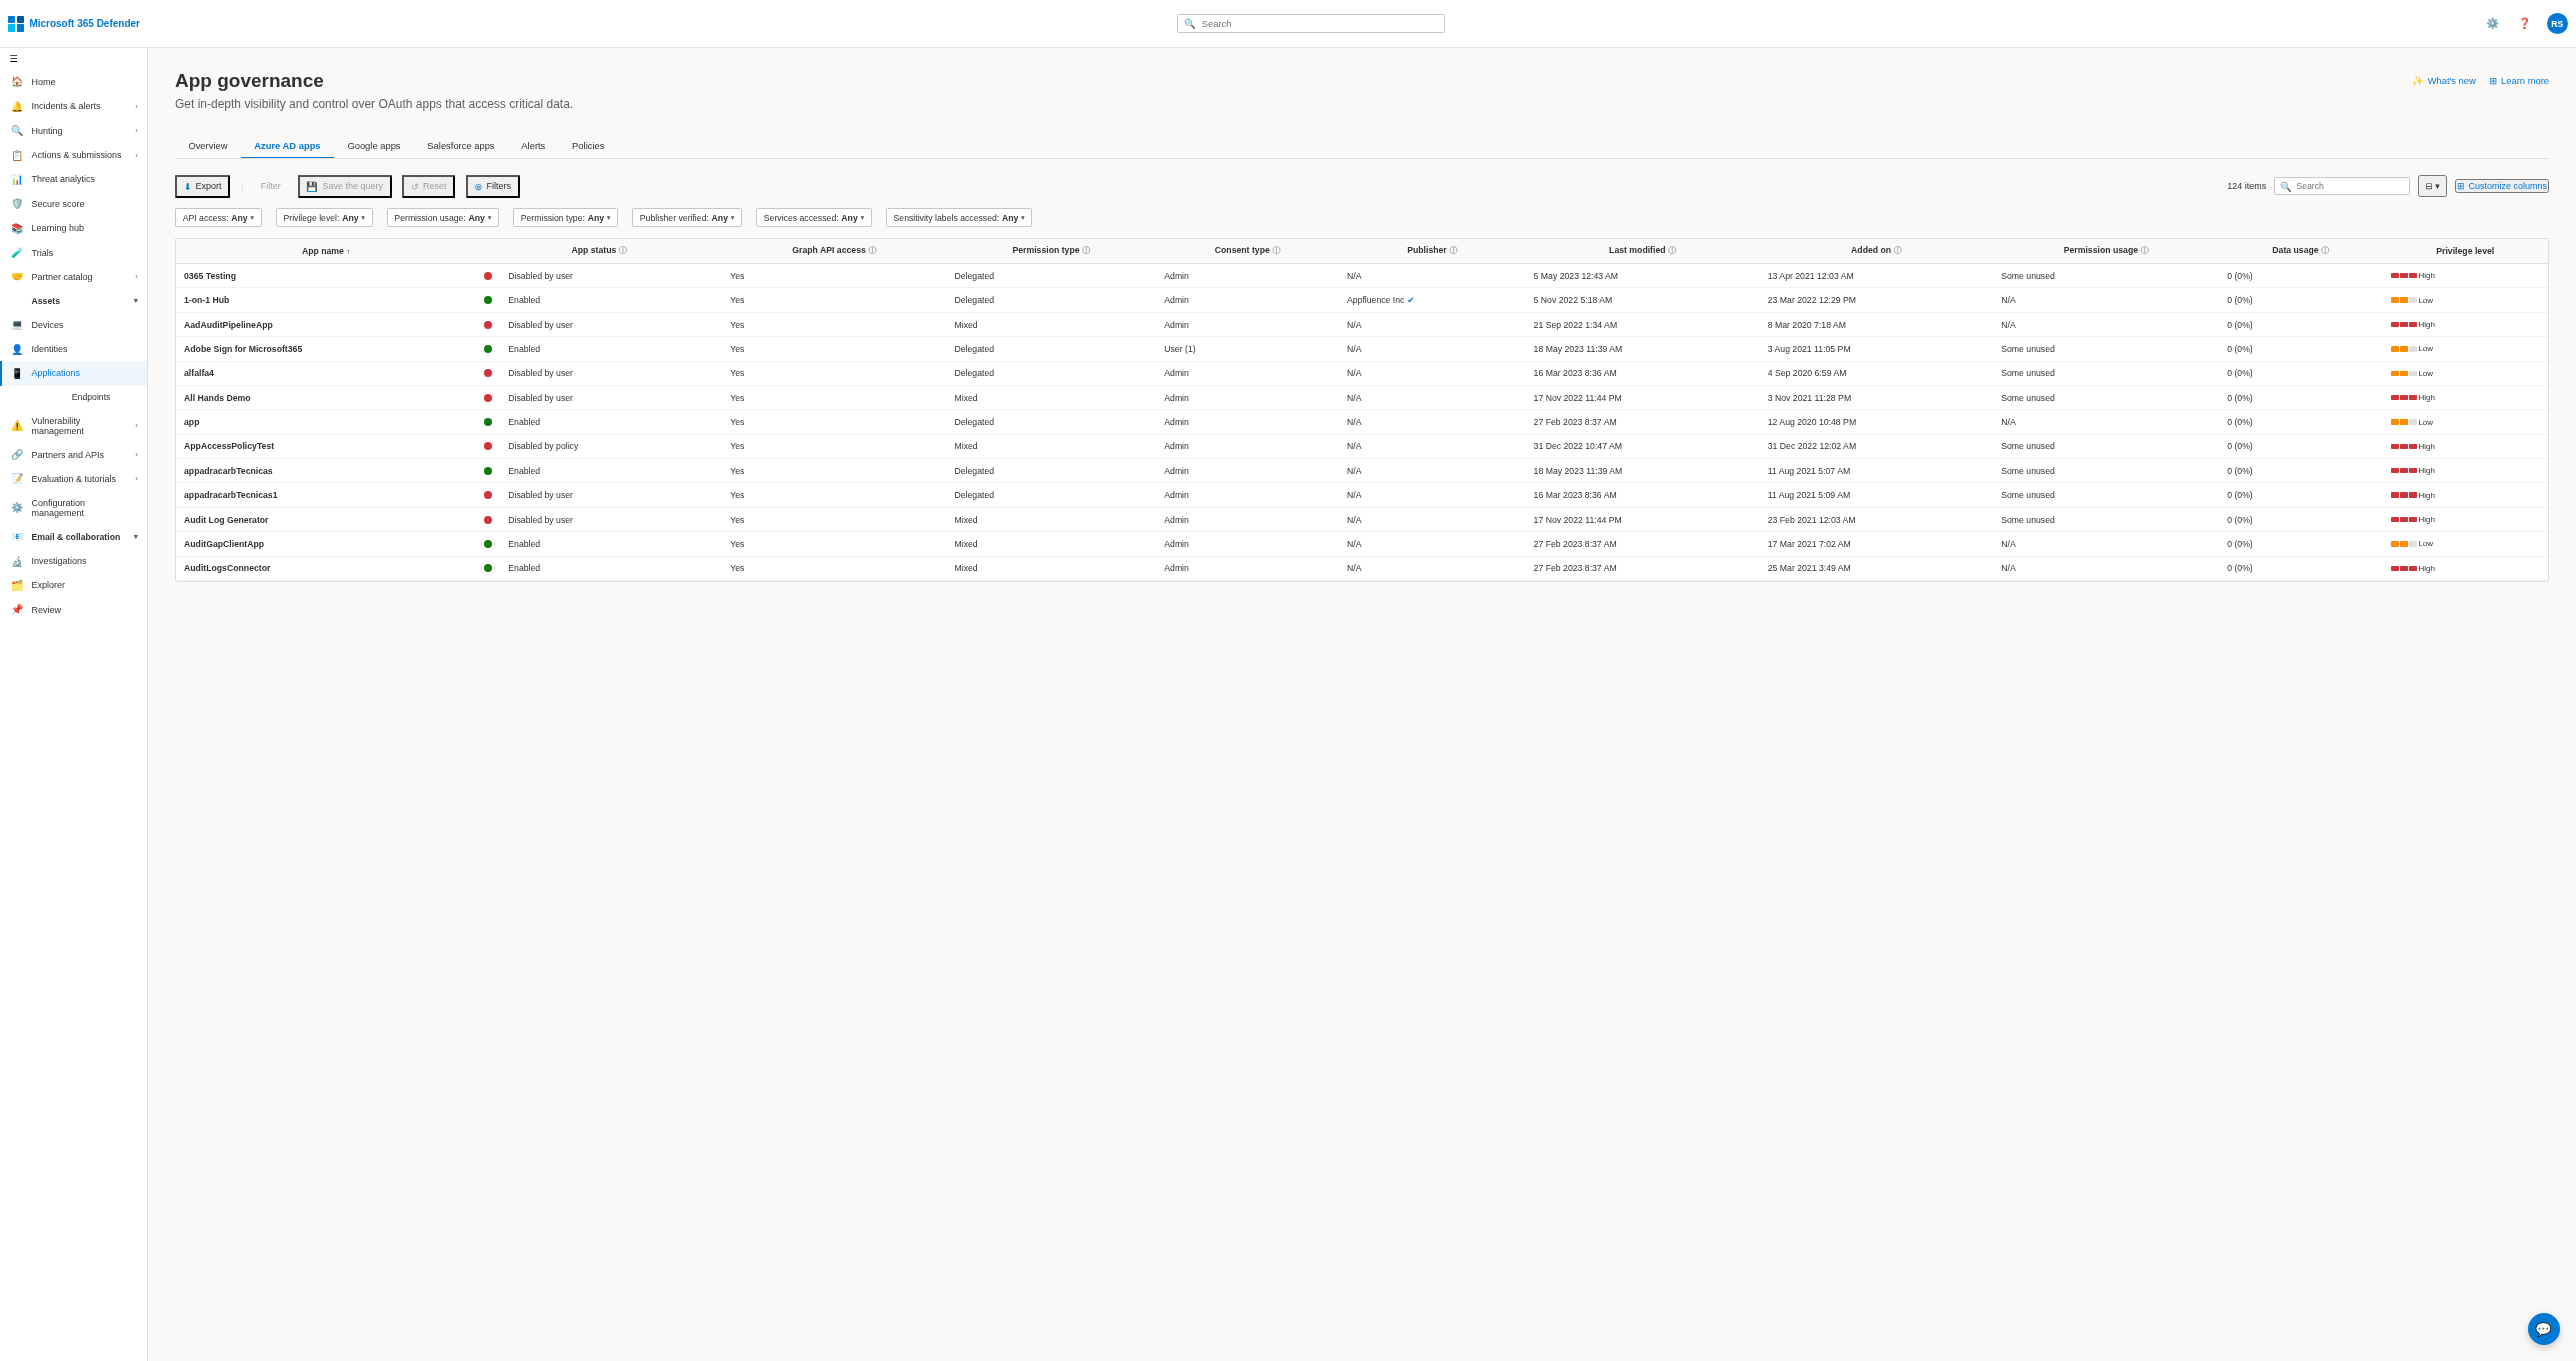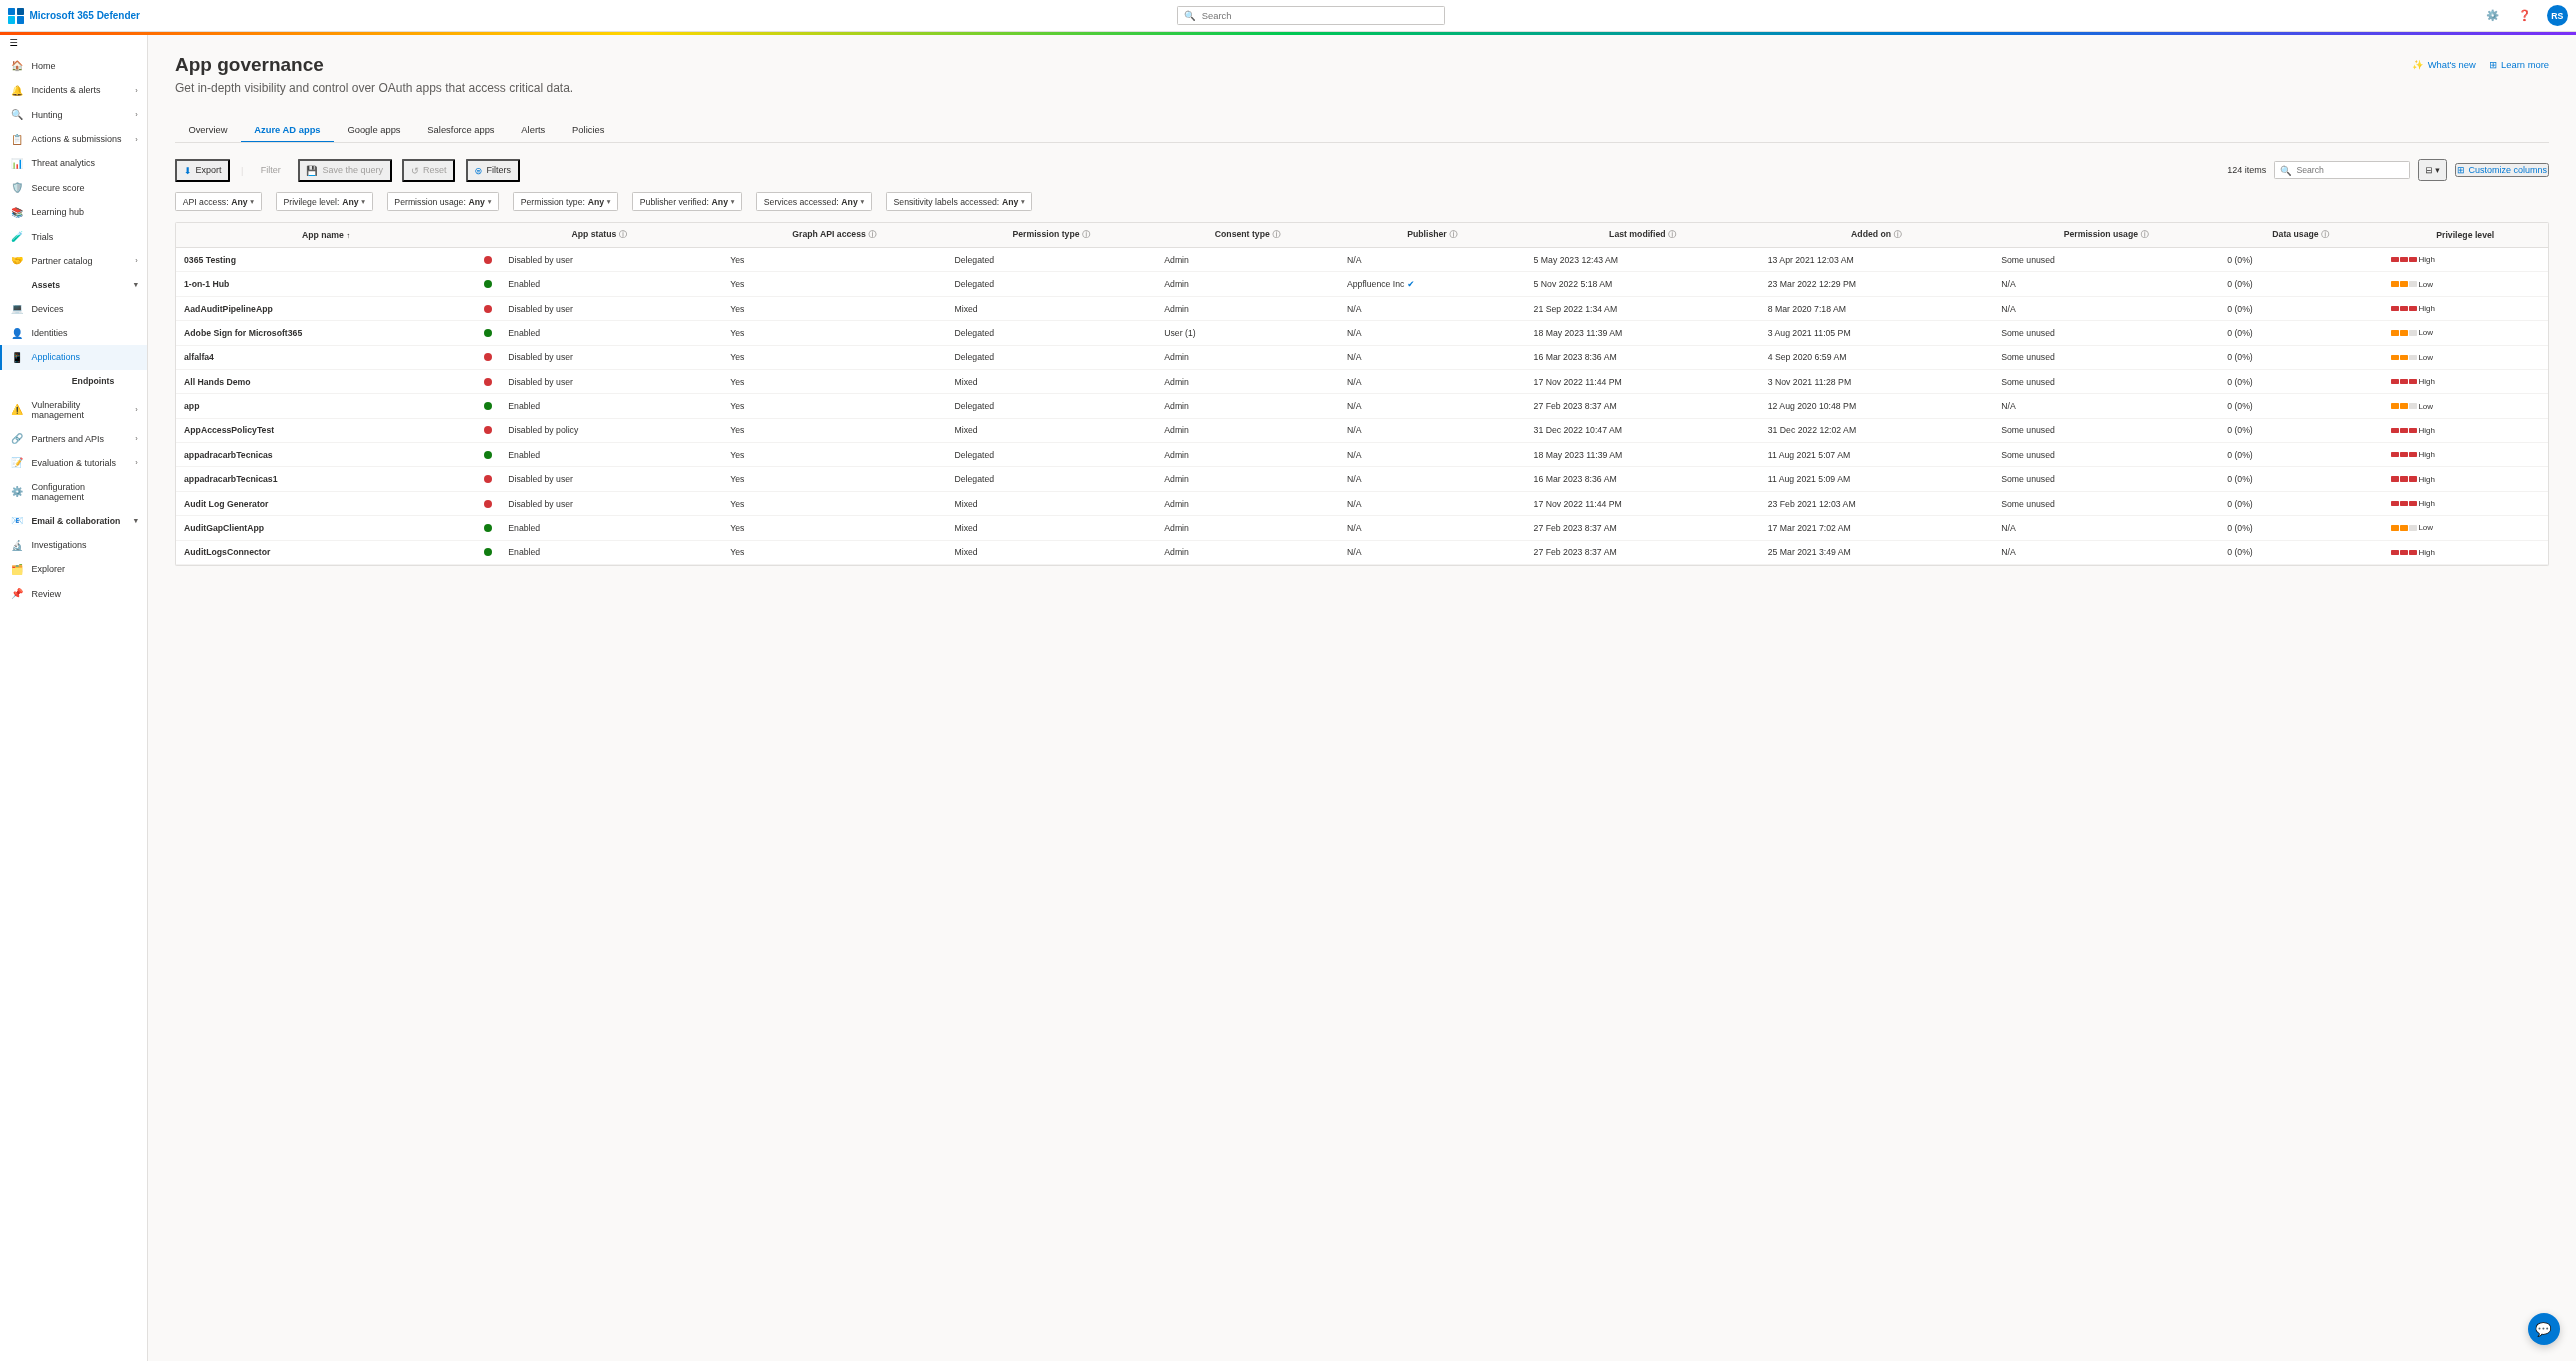--- a/index.html
+++ b/index.html
@@ -1,19 +1,19 @@
 <!DOCTYPE html>
 <html style="font-size:10.7px"><head>
   <meta charset="utf-8">
   <style>
     * { box-sizing: border-box; margin: 0; padding: 0; }
     body { font-family: 'Segoe UI', Arial, sans-serif; font-size: 9.4px; background: #f3f2f1; display: flex; flex-direction: column; height: 100vh; overflow: hidden; }
 
     
-    .topbar { display: flex; align-items: center; background: #fff; height: 32px; padding: 0 8px; border-bottom: 0.7px solid #e1dfdd; gap: 5.4px; z-index: 10; }
+    .topbar { display: flex; align-items: center; background: #fff; height: 48px; padding: 0 8px; border-bottom: 0.7px solid #e1dfdd; gap: 5.4px; z-index: 10; }
     .topbar-logo { display: flex; align-items: center; gap: 5.4px; flex: 0 0 auto; }
     .topbar-logo-icon { width: 16px; height: 16px; display: grid; grid-template-columns: 1fr 1fr; gap: 1.3px; }
     .topbar-logo-icon span { background: #0078d4; border-radius: 0.7px; }
     .topbar-logo-icon span:nth-child(2) { background: #005a9e; }
     .topbar-logo-icon span:nth-child(3) { background: #00bcf2; }
     .topbar-logo-icon span:nth-child(4) { background: #0078d4; }
     .topbar-title { color: #0078d4; font-weight: 600; font-size: 10px; white-space: nowrap; }
     .rainbow-bar { height: 2.7px; background: linear-gradient(90deg, #ff4e00, #ffd700, #00c853, #0078d4, #7b2ff7); position: absolute; top: 32px; left: 0; right: 0; }
     .topbar-search { flex: 1; display: flex; justify-content: center; }
     .topbar-search-box { display: flex; align-items: center; border: 0.7px solid #c8c6c4; border-radius: 1.3px; padding: 2.7px 6.7px; gap: 5.4px; width: 268px; background: #fff; }
@@ -172,21 +172,21 @@
           <span>Devices</span>
         </div>
         <div class="sidebar-item">
           <span class="icon">👤</span>
           <span>Identities</span>
         </div>
         <div class="sidebar-item active">
           <span class="icon">📱</span>
           <span>Applications</span>
         </div>
-        <div class="sidebar-item" style="font-weight: 700; color: rgb(50, 49, 48); font-size: 8.7px; gap: 47px;">
+        <div class="sidebar-item" style="font-weight: 400; color: rgb(50, 49, 48); font-size: 8.7px; gap: 47px;">
           <span class="icon"></span>
           <span>Endpoints</span>
           <span class="chevron">▾</span>
         </div>
         <div class="sidebar-item">
           <span class="icon">⚠️</span>
           <span>Vulnerability management</span>
           <span class="chevron">›</span>
         </div>
         <div class="sidebar-item">

